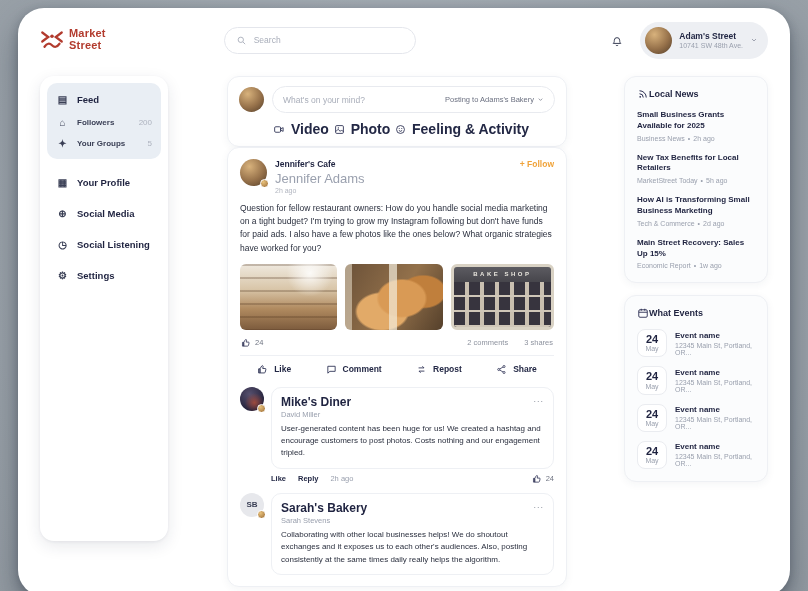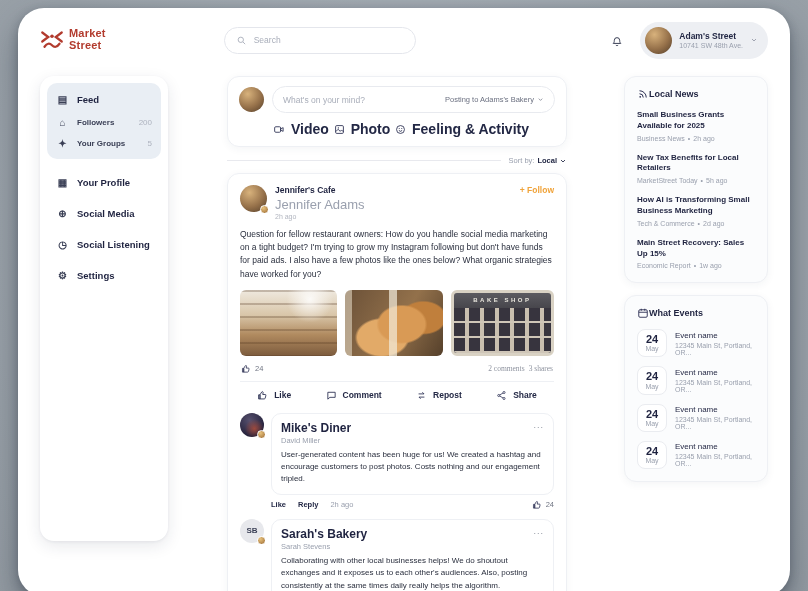--- a/index.html
+++ b/index.html
@@ -100,21 +100,21 @@
   .ph3 { background:#cfc6b8; border:3px solid #d9d2c4; }
   .ph3-sign { height:15px; background:linear-gradient(180deg,#5c5b61,#47464c); color:#e9e6de;
       font-size:6px; font-weight:bold; letter-spacing:2.5px; display:flex; align-items:center; justify-content:center; }
   .ph3-shelf { position:absolute; top:15px; left:0; right:0; bottom:0;
       background-image:
         repeating-linear-gradient(0deg, #cfc6b8 0 2px, transparent 2px 15px),
         repeating-linear-gradient(90deg, #37343e 0 11px, #c9bfb0 11px 15px);
       background-color:#3a3740; }
   .stats { display:flex; align-items:center; margin:8px 1px 7px; font-size:7.5px; color:#8e939f; }
   .stats .likes { display:flex; align-items:center; gap:4px; color:#6f7482; }
-  .stats .right { margin-left:auto; display:flex; gap:4px;font-family:Liberation Serif, serif; }
+  .stats .right { margin-left:auto; display:flex; gap:16px; }
   .act-bar { display:flex; justify-content:space-around; border-top:1px solid #eef0f4; padding:8px 0 3px; }
   .act-btn { display:flex; align-items:center; gap:6px; font-size:8.5px; font-weight:bold; color:#232845; cursor:pointer; }
   
   .comment { display:flex; gap:7px; margin-top:9px; }
   .bubble { flex:1; border:1px solid #eef0f4; border-radius:10px; padding:7px 9px 8px; position:relative; }
   .bub-name { font-size:12px; font-weight:bold; color:#1f2340; }
   .bub-sub { font-size:7.5px; color:#9aa0ae; margin:1px 0 4px; }
   .bub-body { font-size:8px; line-height:1.55; color:#2a2f3e; }
   .bub-menu { position:absolute; top:6px; right:9px; color:#8e939f; font-size:9px; letter-spacing:1px; cursor:pointer; }
   .c-meta { display:flex; align-items:center; gap:12px; margin:5px 0 0 31px; font-size:7.5px; color:#9aa0ae; }
@@ -127,21 +127,21 @@
   .panel-hdr svg { color:#2b2f52; }
   .news-item { margin-bottom:11px; cursor:pointer; }
   .news-title { font-size:8px; font-weight:bold; color:#1f2340; line-height:1.35; }
   .news-meta { font-size:7px; color:#9aa0ae; margin-top:3px; }
   .news-meta .dot { margin:0 3px; }
   .event { display:flex; gap:8px; margin-bottom:9px; align-items:center; cursor:pointer; }
   .date-card { width:30px; flex:none; background:#fff; border:1px solid #eaecf0; border-radius:8px;
                text-align:center; padding:3px 0 4px; }
   .date-day { font-size:11px; font-weight:bold; color:#1f2340; line-height:1.1; }
   .date-mon { font-size:7px; color:#9aa0ae; }
-  .ev-name { font-size:8px; font-weight:normal; color:#1f2340; }
+  .ev-name { font-size:8px; font-weight:bold; color:#1f2340; }
   .ev-addr { font-size:7px; color:#9aa0ae; margin-top:2px; }
   .ev-wrap { min-width:0; }
   .events-panel { margin-top:12px; }
   svg { display:block; }
 </style>
 </head>
 <body>
 
 <div class="app">
 
@@ -276,32 +276,20 @@
                   <path d="M8.4 14a4.8 4.8 0 0 0 7.2 0"></path>
                 <circle cx="9.2" cy="9.8" r="1.1" fill="currentColor" stroke="none"></circle>
                 <circle cx="14.8" cy="9.8" r="1.1" fill="currentColor" stroke="none"></circle>
               </svg>
             </span>
             <span>Feeling &amp; Activity</span>
           </span>
         </div>
       </div>
 
-      <div class="sort-row">
-        <span class="sort-line"></span>
-        <span>Sort by:</span>
-        <span class="sort-val">
-          <span>Local</span>
-          <span>
-            <svg width="8" height="8" viewBox="0 0 24 24" fill="none" stroke="currentColor" stroke-width="2.6">
-                <path d="M6 9l6 6 6-6"></path>
-              </svg>
-          </span>
-        </span>
-      </div>
 
       <div class="card post">
         <div class="post-hdr">
           <span class="av av-photo" style="width:27px;height:27px;">
               <span class="badge"></span>
             </span>
           <span>
             <div class="ph-name">Jennifer's Cafe</div>
             <div class="ph-sub">Jennifer Adams</div>
             <div class="ph-time">2h ago</div>

